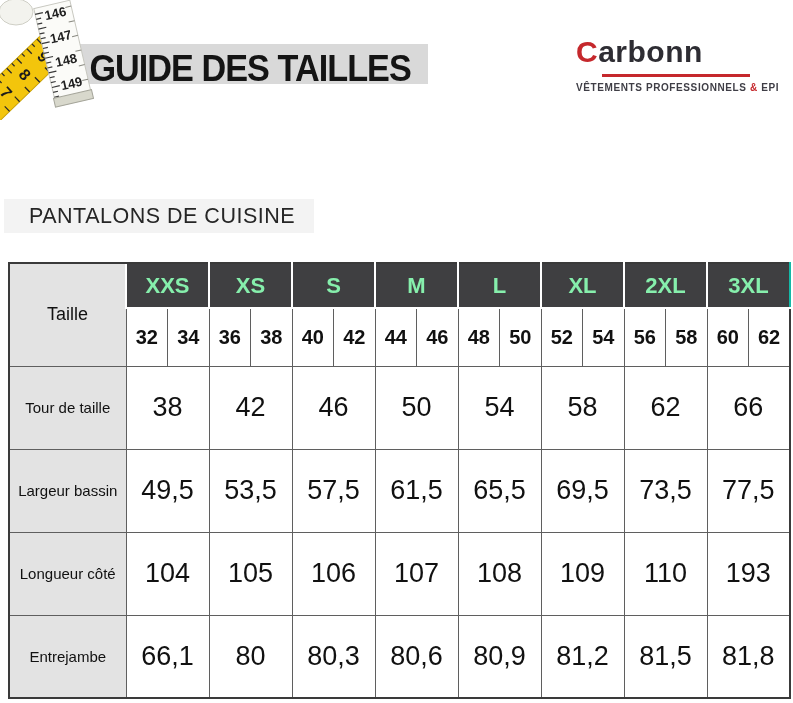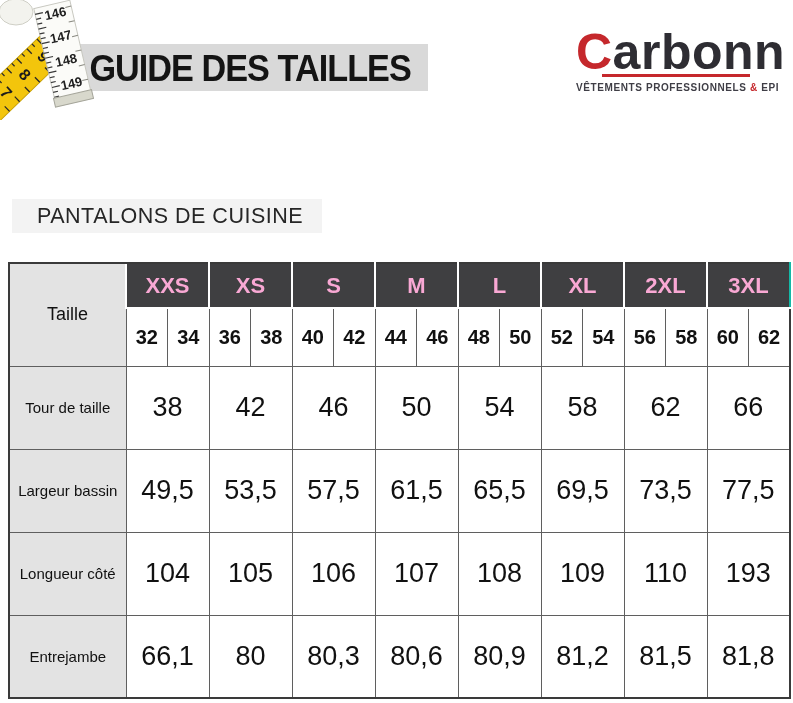--- a/index.html
+++ b/index.html
@@ -1,53 +1,53 @@
 <!DOCTYPE html>
 <html style="--header-bg: #3f3f41; --label-bg: #e3e3e3; --accent: #c5282c;"><head>
 <meta charset="utf-8">
 <style>
   html,body{margin:0;padding:0;}
   body{background:#ffffff;font-family:"Liberation Sans",sans-serif;}
   .page{position:relative;width:793px;height:703px;overflow:hidden;background:#fff;}
 
   
-  .title-banner{position:absolute;left:78px;top:44px;width:350px;height:47px;background:#d9d9d9;}
+  .title-banner{position:absolute;left:78px;top:44px;width:350px;height:40px;background:#d9d9d9;}
   .title-banner h1{
     margin:0;padding:2px 0 0 12px;font-size:36px;font-weight:bold;color:#141414;
     letter-spacing:-1px;line-height:45px;white-space:nowrap;
     transform:scale(.95,1);transform-origin:left center;
   }
   .tape{position:absolute;left:0;top:0;width:120px;height:120px;z-index:3;}
 
   .logo{position:absolute;right:12px;top:30px;width:205px;text-align:left;}
-  .logo .word{font-size:50px;font-weight:bold;color:#2e2d33;letter-spacing:.5px;line-height:44px;white-space:nowrap;}
+  .logo .word{font-size:30px;font-weight:bold;color:#2e2d33;letter-spacing:.5px;line-height:44px;white-space:nowrap;}
   .logo .word .c{color:var(--accent,#c5282c);}
   .logo .rule{height:3px;background:var(--accent,#c5282c);width:148px;margin:0 0 5px 26px;}
   .logo .tagline{font-size:10px;letter-spacing:.6px;color:#3f3e46;font-weight:bold;white-space:nowrap;}
   .logo .tagline .amp{color:var(--accent,#c5282c);}
 
   .intro{position:absolute;left:82px;top:115px;width:684px;font-size:17.5px;line-height:1.45;color:#111;}
 
-  .section-banner{position:absolute;left:12px;top:199px;width:310px;height:34px;background:#f3f3f3;}
+  .section-banner{position:absolute;left:4px;top:199px;width:310px;height:34px;background:#f3f3f3;}
   .section-banner h2{margin:0;padding-left:25px;font-size:21.5px;font-weight:normal;color:#262626;line-height:34px;letter-spacing:.5px;white-space:nowrap;}
 
   
   .size-table{
     position:absolute;left:8px;top:262px;width:783px;height:435px;
     border-collapse:collapse;table-layout:fixed;
     border:2px solid #3a3a3a;
   }
   .size-table td{border:1px solid #5f5f5f;text-align:center;vertical-align:middle;padding:0;color:#111;}
   .size-table col.label-col{width:117px;}
   tr.group-row{height:45px;}
   tr.sizes-row{height:58px;}
   tr.data-row{height:83px;}
   td.corner{background:var(--label-bg,#e3e3e3);font-size:18px;font-weight:normal;}
   td.group{
-    background:var(--header-bg,#3f3f41);color:#f9a8d4;font-size:22px;font-weight:bold;
+    background:var(--header-bg,#3f3f41);color:#86efac;font-size:22px;font-weight:bold;
     border-left:2px solid #fff;border-right:2px solid #fff;border-bottom:2px solid #fff;
     border-top:2px solid #3a3a3a;
   }
   td.group:last-child{border-right:2px solid #14b8a6;}
   td.size{font-size:20px;font-weight:bold;background:#fff;margin-left:11px;}
   td.row-label{background:var(--label-bg,#e3e3e3);font-size:15px;font-weight:normal;}
   td.value{font-size:27px;font-weight:normal;background:#fff;}
 </style>
 </head>
 <body>

